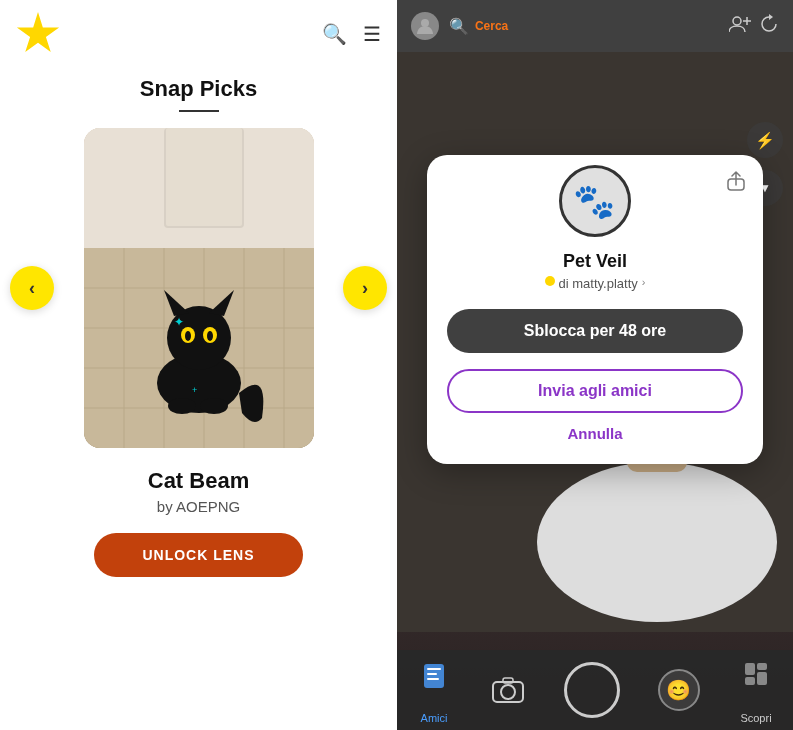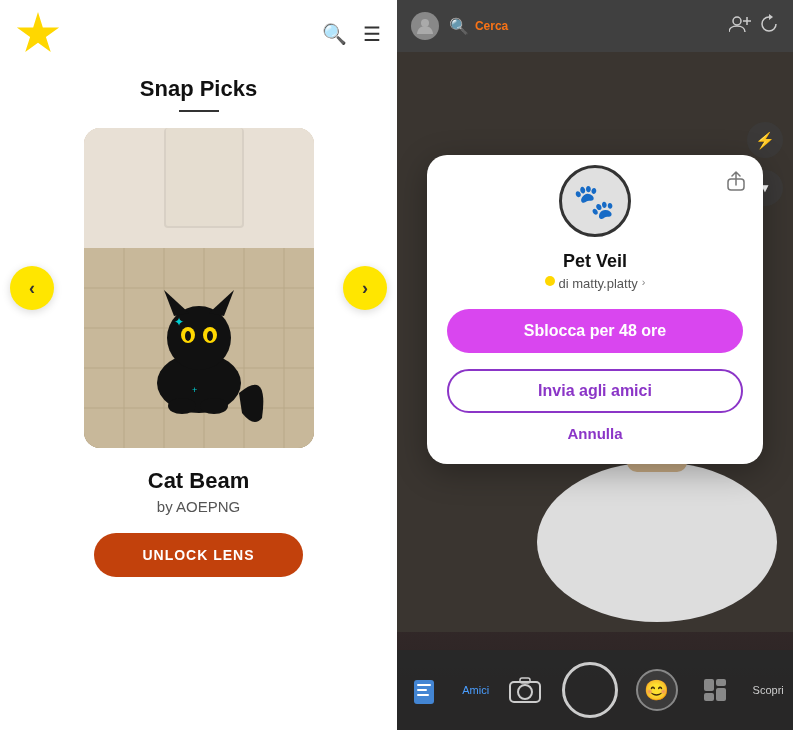--- a/index.html
+++ b/index.html
@@ -301,21 +301,21 @@
       color: #555;
     }
 
     .chevron-right-small {
       font-size: 11px;
       color: #888;
     }
 
     .sblocca-btn {
       width: 100%;
-      background: #d946ef;
+      background: #404040;
       color: #fff;
       border: none;
       border-radius: 30px;
       padding: 13px;
       font-size: 16px;
       font-weight: 600;
       cursor: pointer;
       margin-top: 18px;
     }
 
@@ -351,21 +351,21 @@
       height: 80px;
       background: rgba(40,40,40,0.92);
       display: flex;
       align-items: center;
       justify-content: space-around;
       z-index: 15;
     }
 
     .nav-item-right {
       display: flex;
-      flex-direction: row;
+      flex-direction: column;
       align-items: center;
       gap: 20px;
       cursor: pointer;
     }
 
     .nav-icon-box {
       width: 36px;
       height: 36px;
       display: flex;
       align-items: center;

